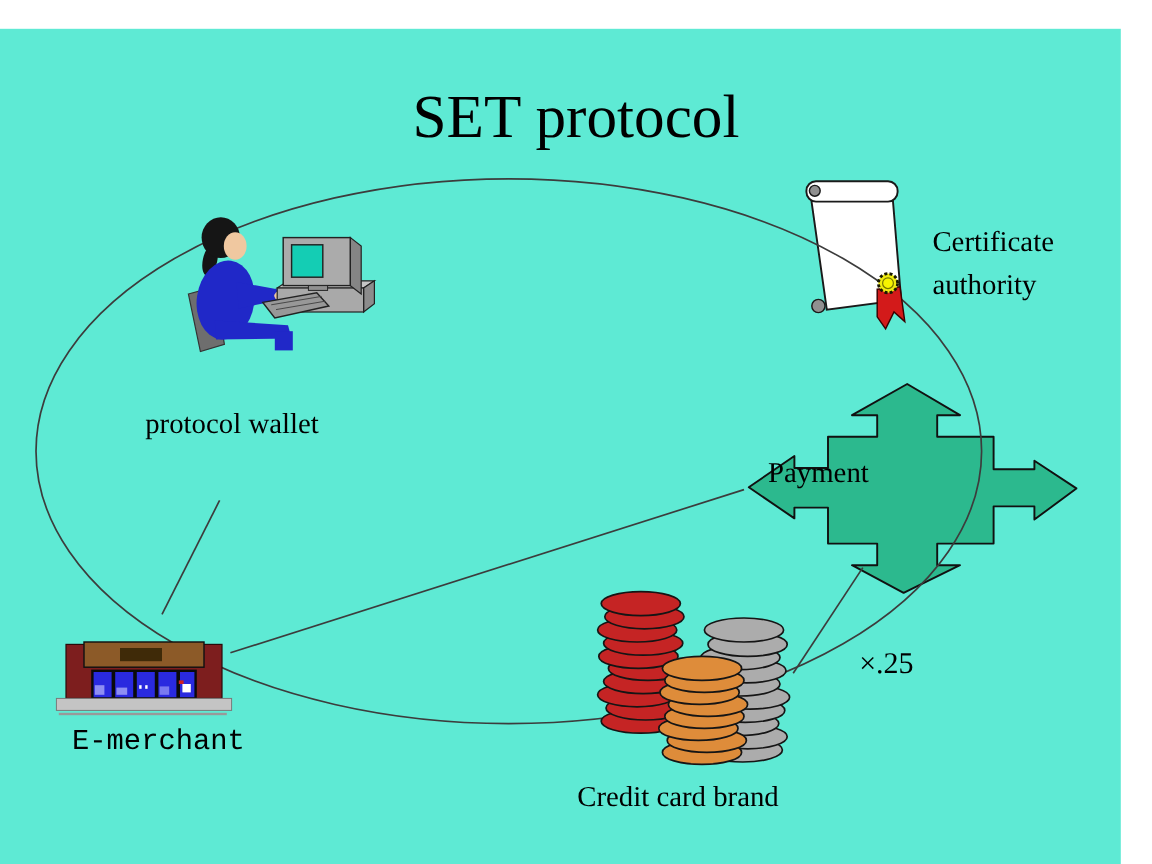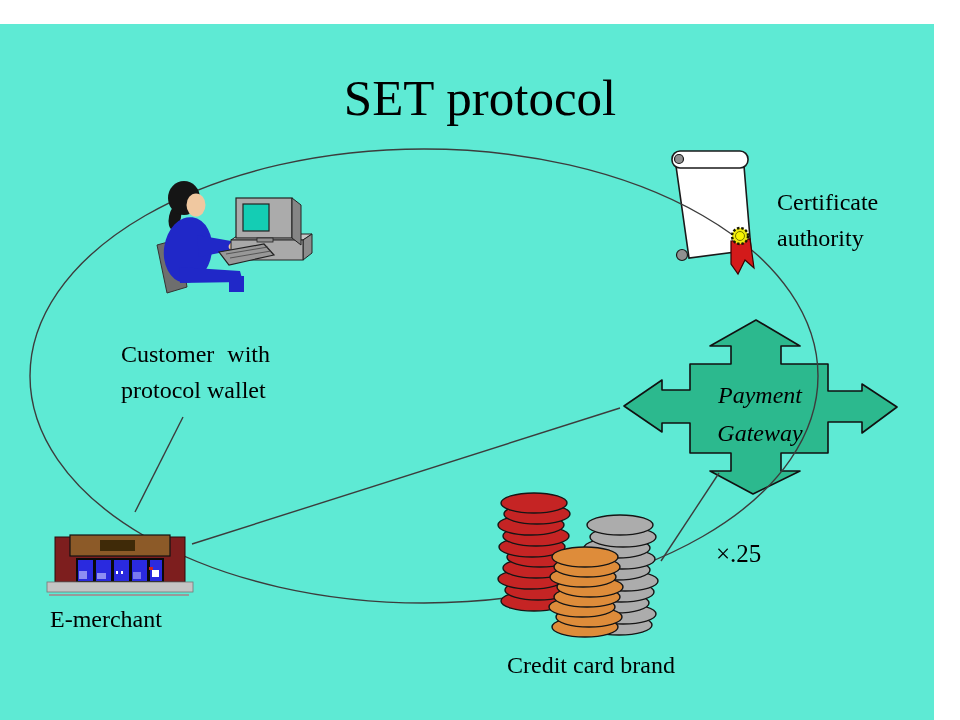--- a/index.html
+++ b/index.html
@@ -14,23 +14,23 @@
   }
   #scene{position:absolute;left:0;top:0;width:960px;height:720px;}
   .lbl{position:absolute;font-size:24px;line-height:36px;white-space:nowrap;}
   #title{
     position:absolute;left:0;top:46px;width:960px;
     text-align:center;font-size:51px;line-height:56px;
   }
   #lbl-customer{left:121px;top:312px;}
   #lbl-customer .l1{word-spacing:7px;}
   #lbl-certificate{left:777px;top:160px;}
-  #lbl-gateway{left:640px;top:352px;width:240px;text-align:center;line-height:38px;font-style:italic;}
-  #lbl-merchant{left:50px;top:577px;}
-  #lbl-credit{left:507px;top:622px;line-height:38px;}
+  #lbl-gateway{left:640px;top:352px;width:240px;line-height:38px;}
+  #lbl-merchant{left:60px;top:577px;font-family:Liberation Mono, monospace;}
+  #lbl-credit{left:481px;top:622px;line-height:38px;}
   #lbl-x25{left:716px;top:512px;font-size:25px;}
   .line{display:block;}
 </style>
 </head>
 <body>
 
 <div id="slide">
 
   <svg id="scene" viewBox="0 0 960 720" xmlns="http://www.w3.org/2000/svg">
     <defs>
@@ -147,32 +147,30 @@
           <use href="#coin" x="583" y="553"></use>
         <use href="#coin" x="587" y="543"></use>
           <use href="#coin" x="585" y="533"></use>
       </g>
     </g>
   </svg>
 
   <div id="title">SET protocol</div>
 
   <div id="lbl-customer" class="lbl">
-    <span class="line l1">Customer with</span>
     <span class="line">protocol wallet</span>
   </div>
 
   <div id="lbl-certificate" class="lbl">
     <span class="line">Certificate</span>
     <span class="line">authority</span>
   </div>
 
   <div id="lbl-gateway" class="lbl">
     <span class="line">Payment</span>
-    <span class="line">Gateway</span>
   </div>
 
   <div id="lbl-merchant" class="lbl">E-merchant</div>
 
   <div id="lbl-credit" class="lbl">
     <span class="line">Credit card brand</span>
   </div>
 
   <div id="lbl-x25" class="lbl">×.25</div>
 

